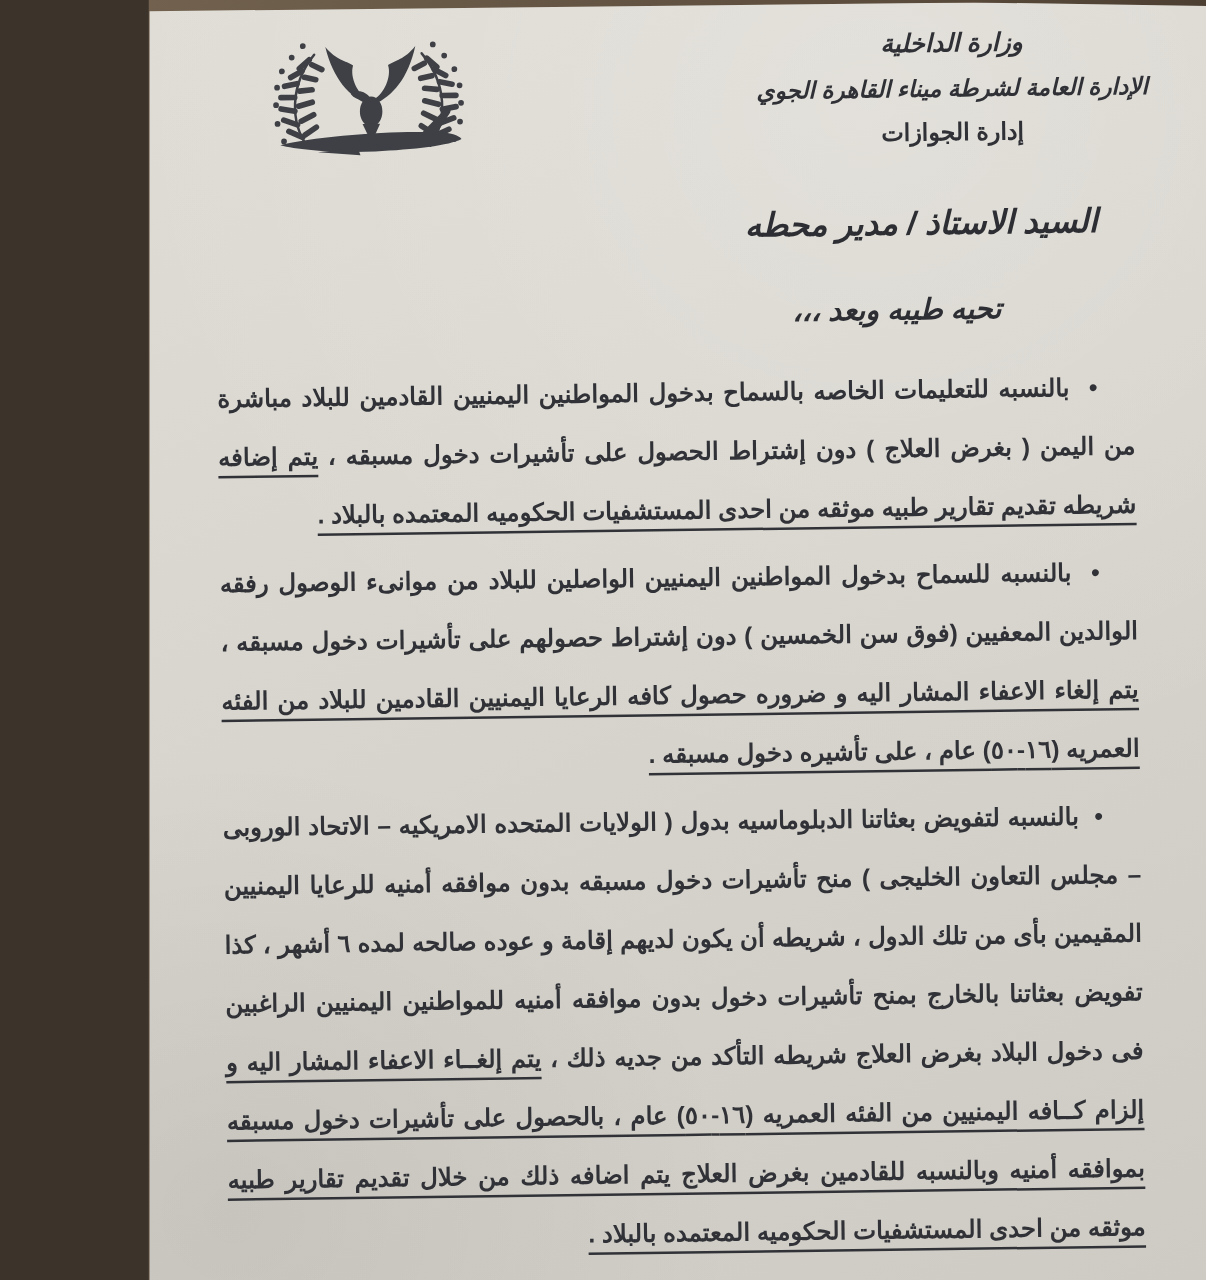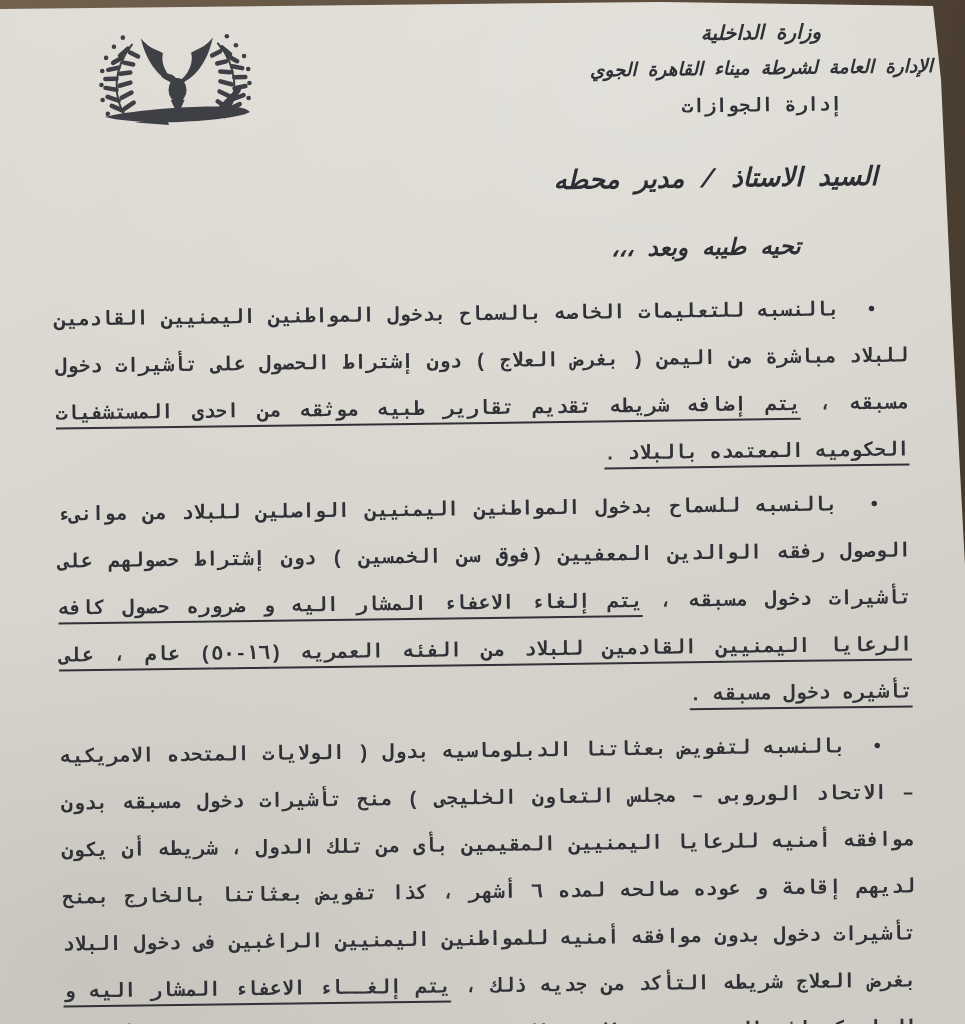--- a/index.html
+++ b/index.html
@@ -1,19 +1,19 @@
 <!DOCTYPE html>
 <html lang="ar" dir="rtl"><head>
 <meta charset="utf-8">
 <style>
   html,body{margin:0;padding:0;background:#3c332a;}
   .photo{
-    position:relative;width:965px;height:1024px;overflow:hidden;
+    position:relative;width:846px;height:1024px;overflow:hidden;
     background:linear-gradient(100deg,#71614e 0%,#5c4d3d 55%,#42372b 100%);
-    font-family:Liberation Mono, monospace;
+    font-family:Liberation Sans, sans-serif;
   }
   
   .paper{
     position:absolute;inset:0;
     background:
       radial-gradient(120% 90% at 68% 8%, rgba(255,255,255,.20), rgba(255,255,255,0) 60%),
       radial-gradient(80% 60% at 8% 95%, rgba(0,0,0,.06), rgba(0,0,0,0) 60%),
       linear-gradient(155deg,#e0ddd6 0%,#d8d5ce 45%,#cecbc4 100%);
     clip-path:polygon(0 9px,660px 2px,933px 6px,941px 80px,952px 320px,965px 565px,965px 1024px,0 1024px);
   }

